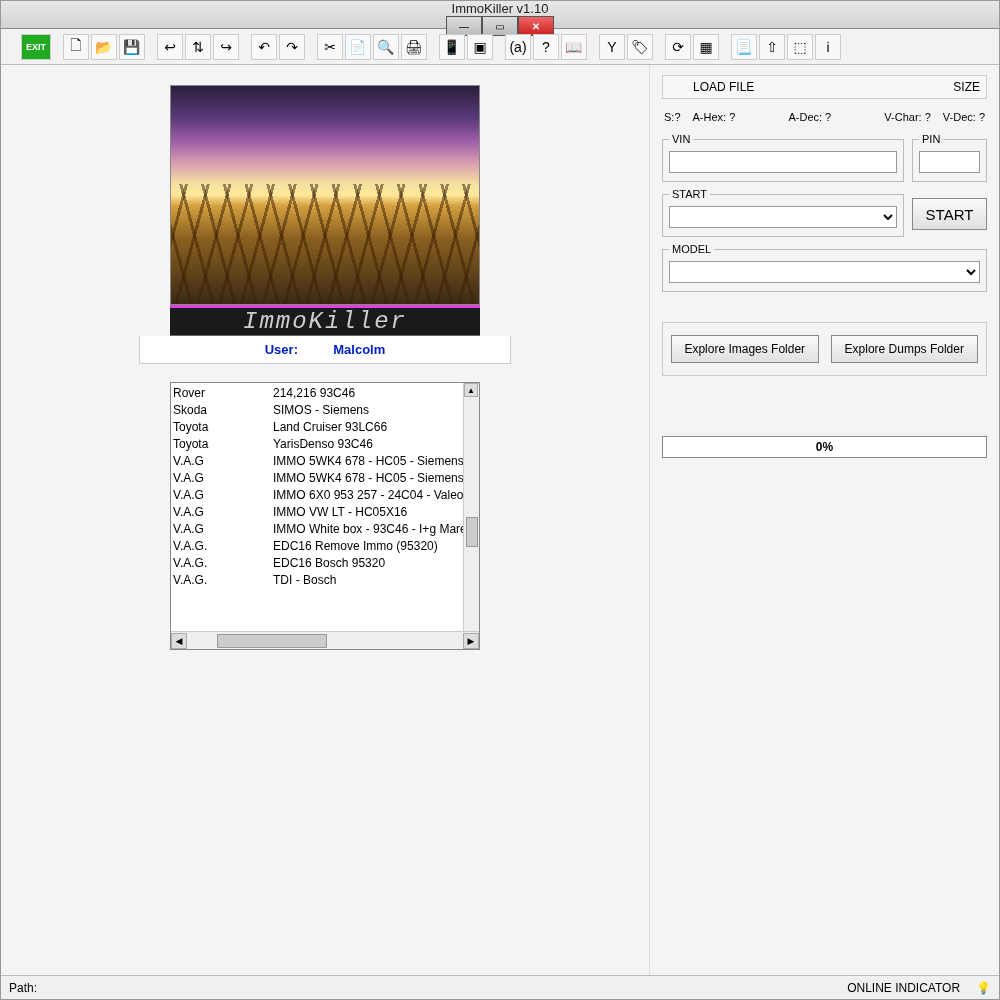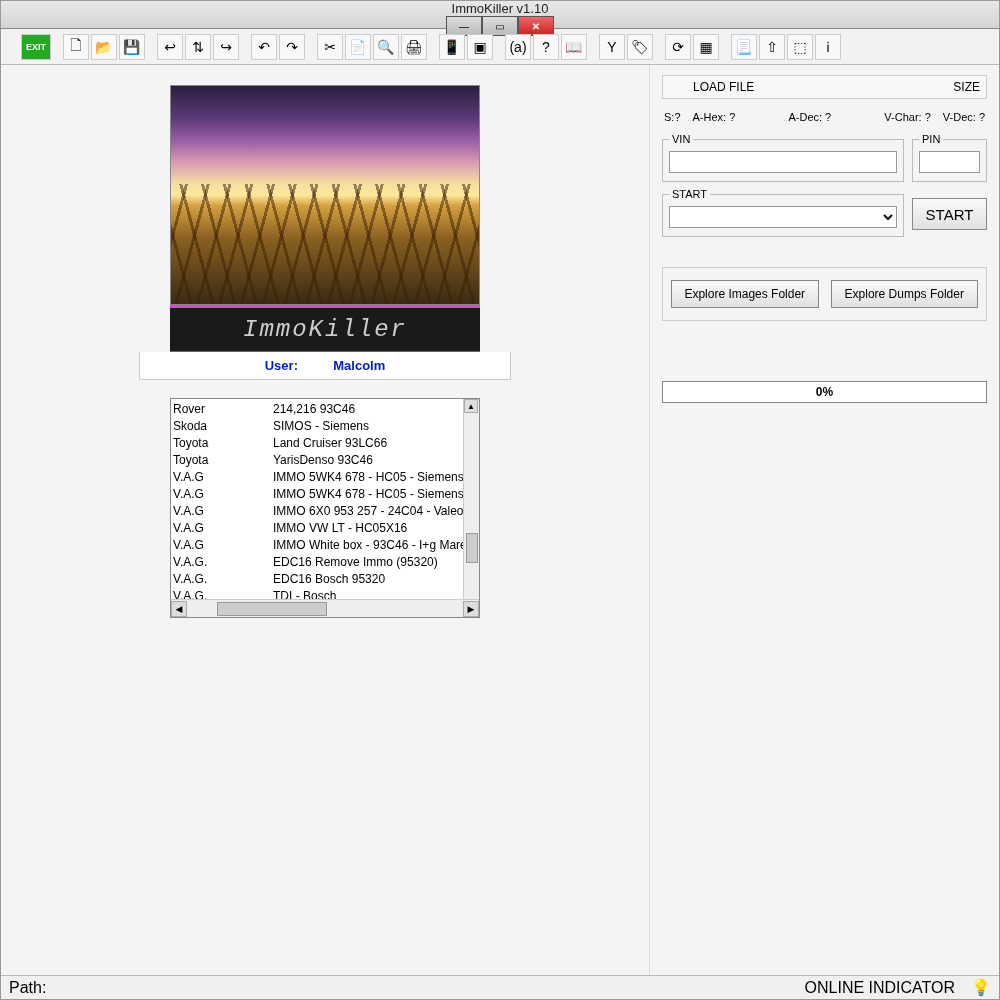--- a/index.html
+++ b/index.html
@@ -85,21 +85,21 @@
   bottom: 0; left: 0; right: 0; height: 55%;
   background:
     repeating-linear-gradient(75deg, transparent 0 18px, rgba(60,30,0,.5) 18px 21px),
     repeating-linear-gradient(-75deg, transparent 0 18px, rgba(60,30,0,.5) 18px 21px);
 }
 .banner {
   width: 310px;
   background: #1a1a1a;
   border-top: 3px solid #e040e0;
   border-bottom: 1px solid #666;
-  padding: 8px 0;
+  padding: 0 0;
   text-align: center;
   color: #ccc;
   font-family: "Courier New", monospace;
   font-size: 24px;
   letter-spacing: 2px;
   font-style: italic;
 }
 .user-line {
   width: 372px;
   text-align: center;
@@ -107,21 +107,21 @@
   background: #fff;
   border: 1px solid #ccc;
   border-top: none;
   color: #0020c0;
   font-weight: bold;
   font-size: 13px;
 }
 .user-line .gap { display: inline-block; width: 28px; }
 .list-box {
   width: 310px;
-  height: 220px;
+  height: 268px;
   margin-top: 18px;
   background: #fff;
   border: 1px solid #888;
   overflow: hidden;
   position: relative;
 }
 .list-content {
   height: calc(100% - 18px);
   overflow: hidden;
   padding: 2px;
@@ -266,21 +266,21 @@
   font-weight: bold;
   font-size: 12px;
 }
 .statusbar {
   height: 24px;
   background: #f0f0f0;
   border-top: 1px solid #bbb;
   display: flex;
   align-items: center;
   padding: 0 8px;
-  font-size: 16px;
+  font-size: 12px;
 }
 .statusbar .path { flex: 1; }
 .statusbar .indicator { display: flex; align-items: center; gap: 16px; }
 </style>
 </head>
 <body>
 
 <div class="titlebar">
   <div class="app-icon"></div>
   <div class="title">ImmoKiller v1.10</div>
@@ -426,20 +426,24 @@
         <input type="text" value="" style="">
       </fieldset>
     </div>
     <div class="row">
       <fieldset class="brand">
         <legend>START</legend>
         <select><option></option></select>
       </fieldset>
       <button class="start-btn">START</button>
     </div>
+    <fieldset class="model">
+      <legend>MODEL</legend>
+      <select><option></option></select>
+    </fieldset>
     <div class="explore-section">
       <button class="explore-btn">Explore Images Folder</button>
       <button class="explore-btn">Explore Dumps Folder</button>
     </div>
     <div class="progress-box">
       <span>0%</span>
     </div>
   </div>
 </div>
 

